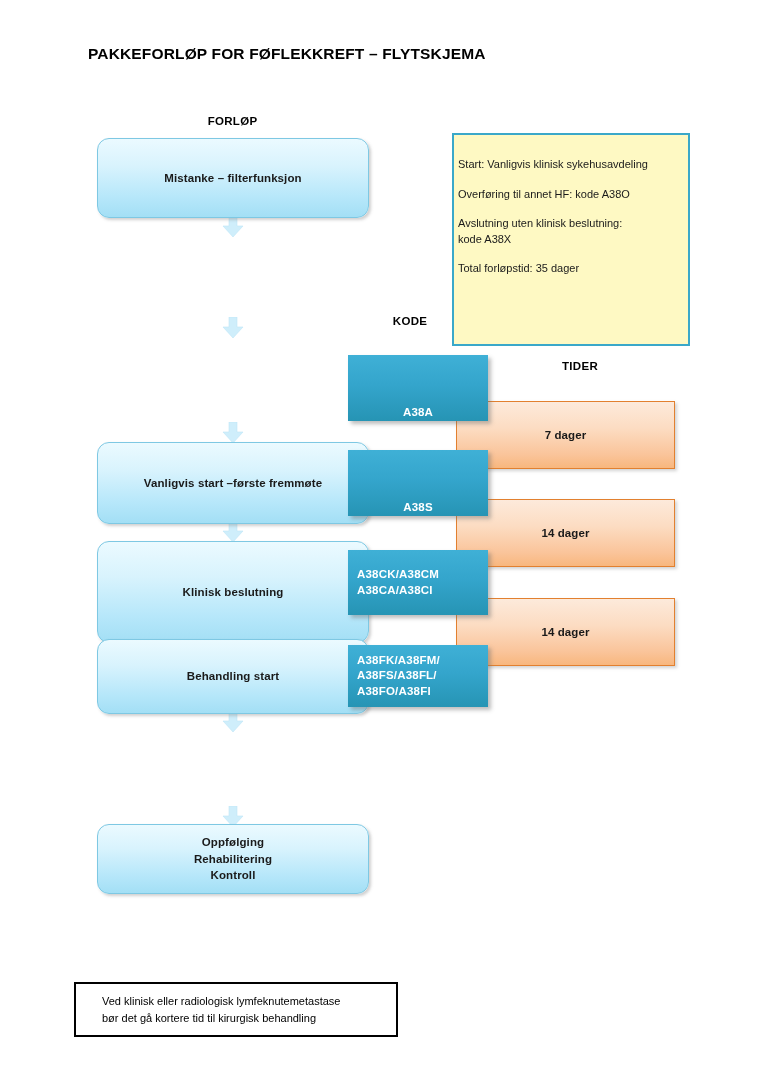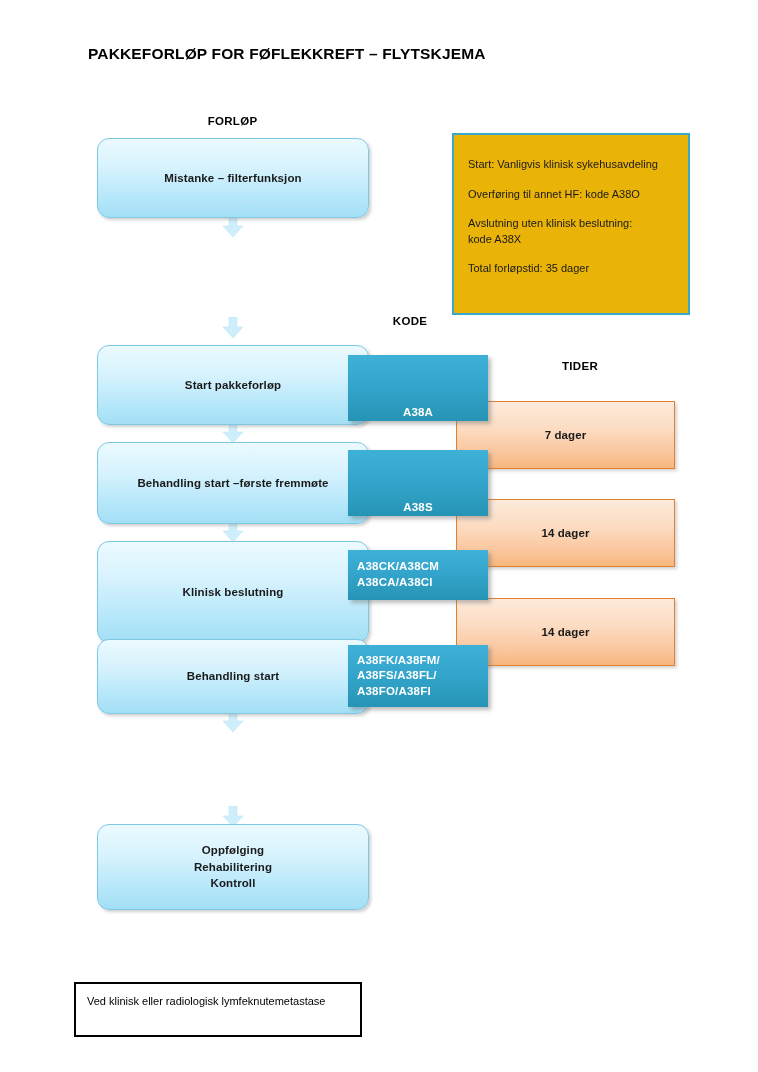--- a/index.html
+++ b/index.html
@@ -129,46 +129,46 @@
     background: #e2802f;
     z-index: 1;
   }
 
   
   .info-box {
     position: absolute;
     left: 452px;
     top: 133px;
     width: 238px;
-    height: 182px;
+    height: 213px;
     border: 2.5px solid #3aa8c9;
-    background: #eab308;
-    box-sizing: border-box;
-    padding: 22px 14px 10px 14px;
+    background: #fef9c3;
+    box-sizing: border-box;
+    padding: 22px 14px 10px 4px;
     z-index: 6;
   }
   .info-line {
     font-size: 11px;
     color: #1a1a1a;
     line-height: 1.42;
     margin-bottom: 14px;
   }
   .info-line:last-child { margin-bottom: 0; }
 
   
   .note-box {
     position: absolute;
     left: 74px;
     top: 982px;
-    width: 288px;
+    width: 324px;
     height: 55px;
     border: 2.5px solid #000000;
     background: #ffffff;
     box-sizing: border-box;
-    padding: 9px 11px;
+    padding: 9px 26px;
     z-index: 6;
   }
   .note-line {
     font-size: 11px;
     color: #000000;
     line-height: 1.55;
   }
 </style>
 </head>
 <body>
@@ -227,45 +227,42 @@
   <div class="time-box" style="top:499px;height:68px">
     <span class="time-box-label">14 dager</span>
   </div>
   <div class="time-box" style="top:598px;height:68px">
     <span class="time-box-label">14 dager</span>
   </div>
 
   <div class="flow-box" style="top:138px;height:80px">
     <span class="flow-box-label">Mistanke – filterfunksjon</span>
   </div>
-  <div class="flow-box" style="top:345px;height:80px">
-    <span class="flow-box-label">Start pakkeforløp</span>
-  </div>
   <div class="flow-box" style="top:442px;height:82px">
-    <span class="flow-box-label">Behandling start –første fremmøte</span>
+    <span class="flow-box-label">Vanligvis start –første fremmøte</span>
   </div>
   <div class="flow-box" style="top:541px;height:102px">
     <span class="flow-box-label">Klinisk beslutning</span>
   </div>
   <div class="flow-box" style="top:639px;height:75px">
     <span class="flow-box-label">Behandling start</span>
   </div>
-  <div class="flow-box" style="top:824px;height:86px">
+  <div class="flow-box" style="top:824px;height:70px">
     <span class="flow-box-label" style="white-space:pre-line">Oppfølging
 Rehabilitering
 Kontroll</span>
   </div>
 
   <div class="code-box center" style="top:355px;height:66px">
     <span class="code-box-label">A38A</span>
   </div>
   <div class="code-box center" style="top:450px;height:66px">
     <span class="code-box-label">A38S</span>
   </div>
-  <div class="code-box leftal" style="top:550px;height:50px">
+  <div class="code-box leftal" style="top:550px;height:65px">
     <span class="code-box-label">
       <span>A38CK/A38CM</span><br>
       <span>A38CA/A38CI</span>
     </span>
   </div>
   <div class="code-box leftal" style="top:645px;height:62px">
     <span class="code-box-label">
       <span>A38FK/A38FM/</span><br>
       <span>A38FS/A38FL/</span><br>
       <span>A38FO/A38FI</span>
@@ -275,15 +272,16 @@
   <div class="info-box">
     <div class="info-line">Start: Vanligvis klinisk sykehusavdeling</div>
     <div class="info-line">Overføring til annet HF: kode A38O</div>
     <div class="info-line" style="white-space:pre-line">Avslutning uten klinisk beslutning:
 kode A38X</div>
     <div class="info-line">Total forløpstid: 35 dager</div>
   </div>
 
   <div class="note-box">
     <div class="note-line">Ved klinisk eller radiologisk lymfeknutemetastase</div>
+    <div class="note-line">bør det gå kortere tid til kirurgisk behandling</div>
   </div>
 
 </div>
 
 </body></html>

